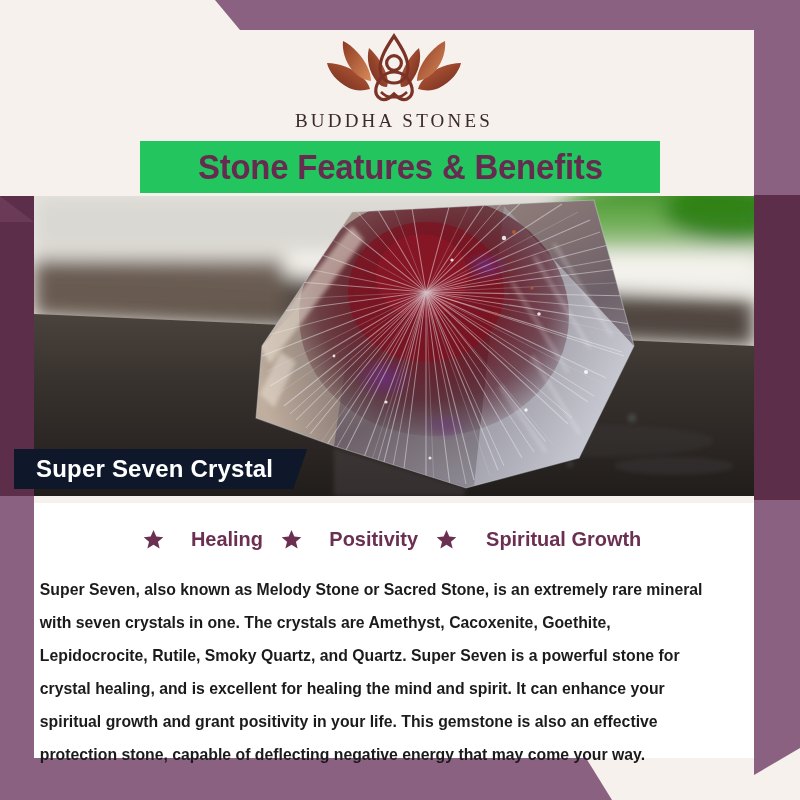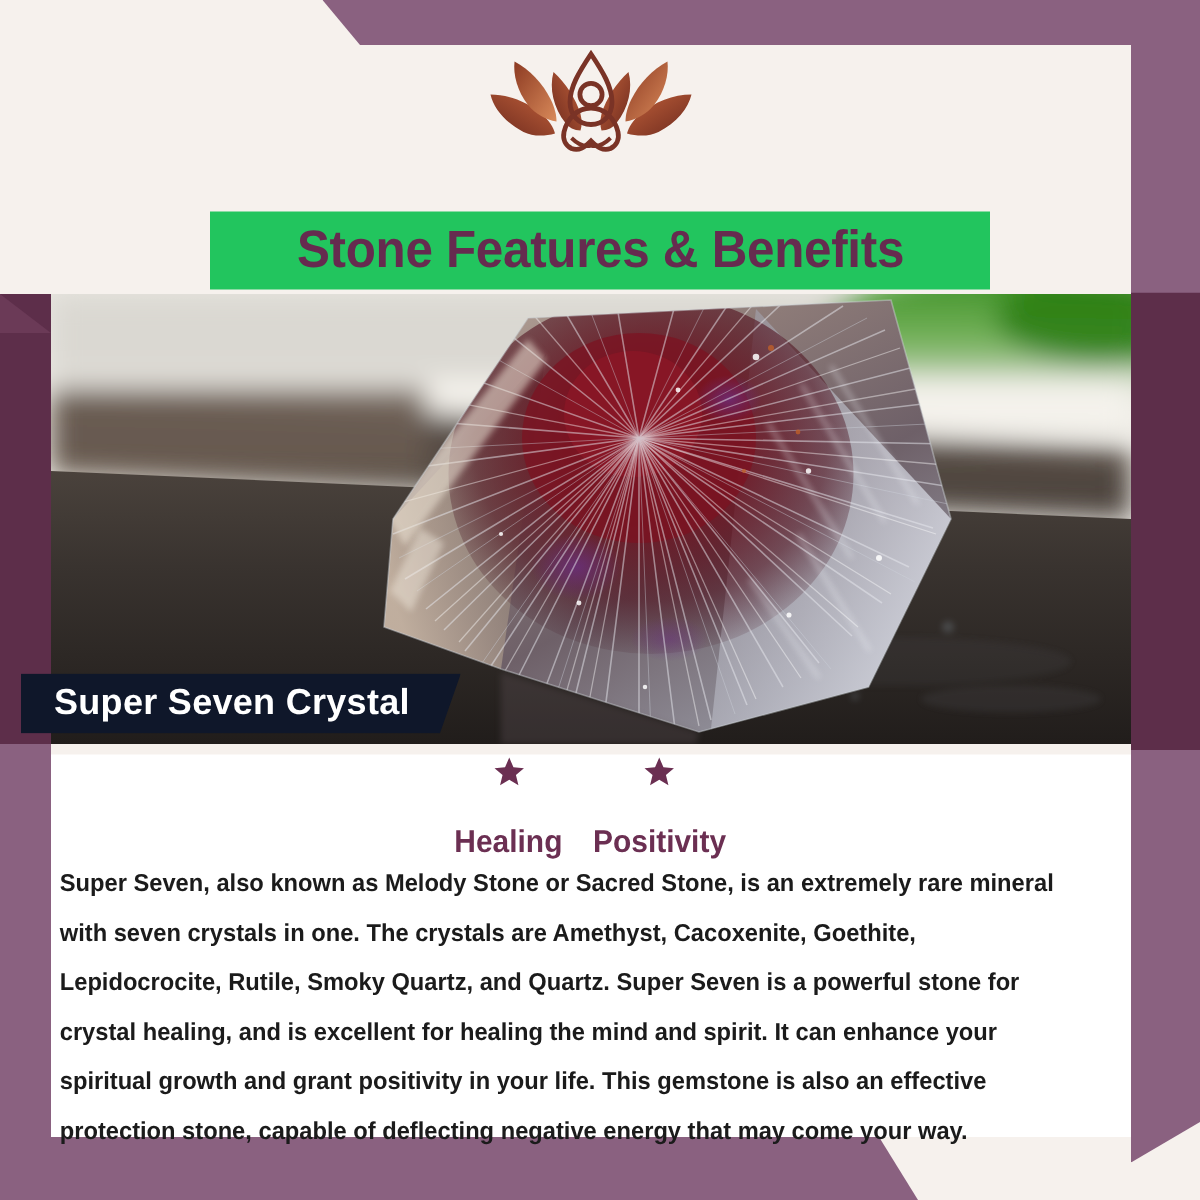--- a/index.html
+++ b/index.html
@@ -104,21 +104,21 @@
 
   
   .content{
     position:absolute;left:34px;top:503px;width:720px;height:255px;
     background:#ffffff;
   }
   .benefits{
     display:flex;align-items:center;justify-content:center;
     gap:16px;height:48px;margin-top:12px;
   }
-  .benefit{display:flex;align-items:center;gap:25px;flex-direction:column;}
+  .benefit{display:flex;align-items:center;gap:25px;}
   .star{
     width:21px;height:21px;display:block;flex:none;
   }
   .benefit-label{
     font-family:"Liberation Sans Narrow","Liberation Sans",sans-serif;
     font-weight:bold;font-size:21px;color:#6b2f52;white-space:nowrap;
     transform:scaleX(0.95);
   }
   .body-text{
     margin:10px 0 0 0;padding:0 10px 0 6px;
@@ -172,20 +172,21 @@
 
       <path d="M58 52 C50 42 47 29 50 18 C58 25 65 36 68 46 C69 50 69 54 68 57 C64 57 60 55 58 52 Z" fill="url(#petalA)"></path>
       <path d="M92 52 C100 42 103 29 100 18 C92 25 85 36 82 46 C81 50 81 54 82 57 C86 57 90 55 92 52 Z" fill="url(#petalB)"></path>
 
       <path d="M75 6 C83 18 89 28 89 38 C89 47 83 53 75 53 C67 53 61 47 61 38 C61 28 67 18 75 6 Z" fill="none" stroke="#7a3326" stroke-width="3.2"></path>
 
       <circle cx="75" cy="33" r="7.4" fill="none" stroke="#7a3326" stroke-width="3.2"></circle>
       <path d="M75 42 C66 42 59 49 57 58 C56 63 58 67 62 69 C67 71 71 68 75 64 C79 68 83 71 88 69 C92 67 94 63 93 58 C91 49 84 42 75 42 Z" fill="none" stroke="#7a3326" stroke-width="3.2"></path>
       <path d="M62 62 C66 66 71 68 75 67 C79 68 84 66 88 62" fill="none" stroke="#7a3326" stroke-width="2.6"></path>
     </svg>
+    <div class="logo-word">BUDDHA STONES</div>
   </div>
 
   <div class="title-banner">
     <div class="title-text">Stone Features &amp; Benefits</div>
   </div>
 
   <div class="photo">
     <svg viewBox="0 0 720 300" preserveAspectRatio="none">
       <defs>
         <linearGradient id="bgTop" x1="0" y1="0" x2="0" y2="1">
@@ -401,20 +402,26 @@
         <span class="benefit-label">Healing</span>
       </div>
 
       <div class="benefit">
         <svg class="star" viewBox="0 0 24 24">
           <path d="M12 1.2 L15.2 8.6 L23.2 9.3 L17.1 14.5 L19 22.3 L12 18.1 L5 22.3 L6.9 14.5 L0.8 9.3 L8.8 8.6 Z" fill="#6b2f52"></path>
         </svg>
         <span class="benefit-label">Positivity</span>
       </div>
 
+      <div class="benefit">
+        <svg class="star" viewBox="0 0 24 24">
+          <path d="M12 1.2 L15.2 8.6 L23.2 9.3 L17.1 14.5 L19 22.3 L12 18.1 L5 22.3 L6.9 14.5 L0.8 9.3 L8.8 8.6 Z" fill="#6b2f52"></path>
+        </svg>
+        <span class="benefit-label">Spiritual Growth</span>
+      </div>
 
 
     </div>
 
     <p class="body-text">Super Seven, also known as Melody Stone or Sacred Stone, is an extremely rare mineral with seven crystals in one. The crystals are Amethyst, Cacoxenite, Goethite, Lepidocrocite, Rutile, Smoky Quartz, and Quartz. Super Seven is a powerful stone for crystal healing, and is excellent for healing the mind and spirit. It can enhance your spiritual growth and grant positivity in your life. This gemstone is also an effective protection stone, capable of deflecting negative energy that may come your way.</p>
   </div>
 
 </div>
 
 </body></html>

